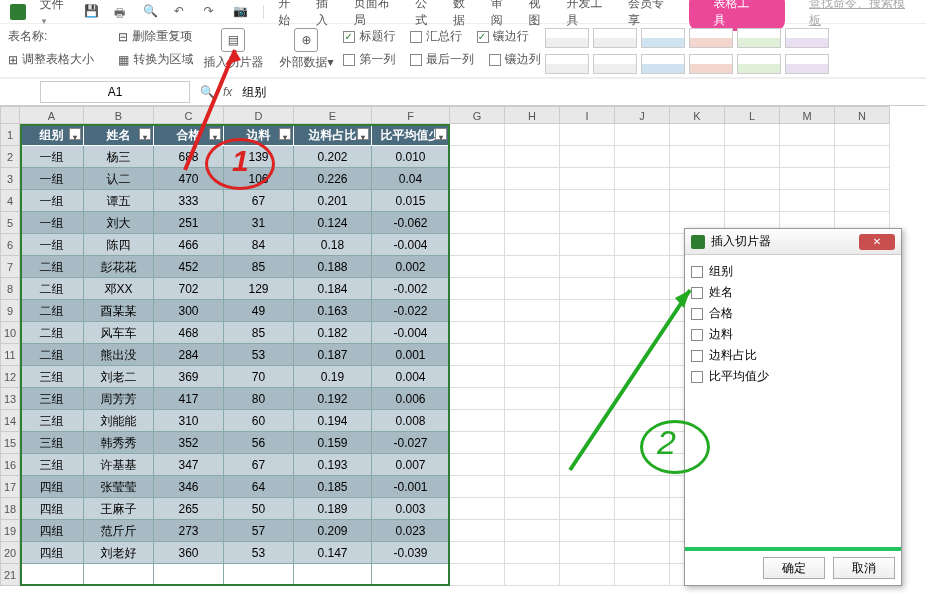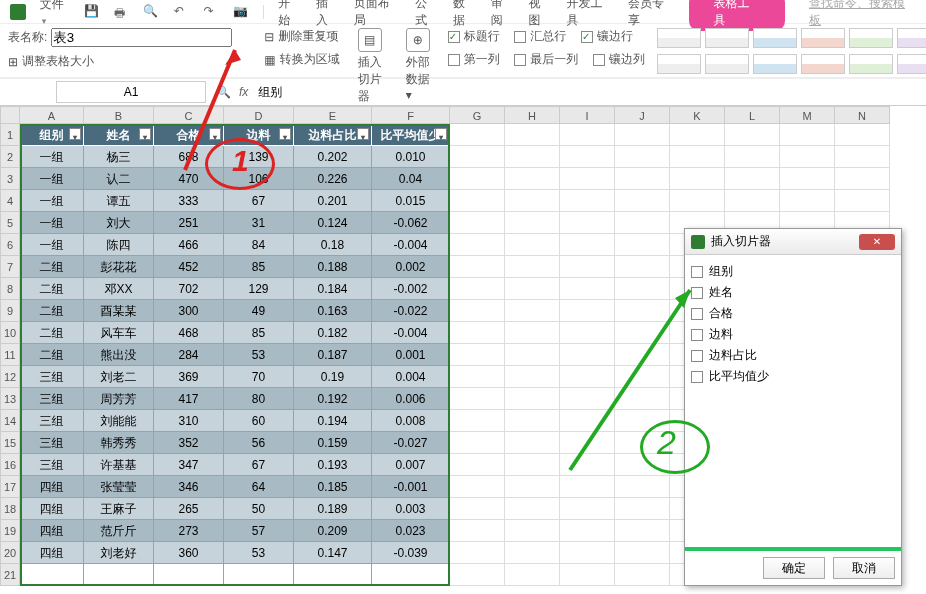--- a/index.html
+++ b/index.html
@@ -9,37 +9,37 @@
 .menubar { height: 24px; display: flex; align-items: center; gap: 14px; padding: 2px 10px; border-bottom: 1px solid #eee; color: #555; }
 .menubar .wps-icon { width: 16px; height: 16px; background: #2e7d32; border-radius: 2px; }
 .menubar .item { cursor: default; }
 .menubar .dropdown::after { content: "▾"; font-size: 9px; margin-left: 2px; color: #888; }
 .menubar .icon { width: 16px; height: 16px; display: inline-block; color: #666; }
 .menubar .sep { width: 1px; height: 14px; background: #ddd; }
 .tab-tool { background: #ec4899; color: #fff; padding: 2px 24px; border-radius: 10px; }
 .search-hint { color: #aaa; margin-left: 10px; text-decoration: underline; }
 
 
-.ribbon { height: 54px; display: flex; align-items: flex-start; padding: 4px 8px; gap: 12px; border-bottom: 1px solid #eee; color: #555; position: relative; }
+.ribbon { height: 54px; display: flex; align-items: flex-start; padding: 4px 8px; gap: 4px; border-bottom: 1px solid #eee; color: #555; position: relative; }
 .ribbon-col { display: flex; flex-direction: column; gap: 6px; }
 .ribbon-item { display: flex; align-items: center; gap: 4px; white-space: nowrap; }
 .ribbon .big { display: flex; flex-direction: column; align-items: center; gap: 2px; padding: 0 6px; }
 .ribbon .big .ic { width: 24px; height: 24px; border: 1px solid #999; border-radius: 3px; display: flex; align-items: center; justify-content: center; }
 .chk { width: 12px; height: 12px; border: 1px solid #888; display: inline-block; }
 .chk.on::after { content: "✓"; font-size: 10px; color: #2e7d32; position: relative; top: -3px; left: 0; }
 .styles { display: flex; gap: 4px; }
 .style-sw { width: 44px; height: 20px; border: 1px solid #ccc; display: flex; flex-direction: column; }
 .style-sw div { flex: 1; }
 .style-sw .a { background: #fff; }
 .style-sw .b { background: #eee; }
 .style-sw.c1 .b { background: #d0e3f0; } .style-sw.c2 .b { background: #f3d7cf; } .style-sw.c3 .b { background: #e0efd7; } .style-sw.c4 .b { background: #e8dff0; }
 
 
 .formula-bar { height: 28px; display: flex; align-items: center; border-top: 1px solid #eee; border-bottom: 1px solid #ccc; }
-.namebox { width: 150px; height: 22px; border: 1px solid #ccc; margin-left: 56px; display: flex; align-items: center; justify-content: center; font-size: 12px; }
+.namebox { width: 150px; height: 22px; border: 1px solid #ccc; margin-left: 40px; display: flex; align-items: center; justify-content: center; font-size: 12px; }
 .fx { margin: 0 10px; color: #666; display: flex; align-items: center; gap: 8px; }
 .fval { font-size: 12px; }
 
 
 .grid { position: relative; }
 .colheads { display: flex; margin-left: 20px; }
 .colheads .ch { text-align: center; font-size: 11px; color: #555; background: #e8e8e8; border: 1px solid #ccc; border-left: none; height: 18px; line-height: 18px; }
 .colheads .ch:first-child { border-left: 1px solid #ccc; }
 .colheads .corner { width: 20px; position: absolute; left: 0; background: #e8e8e8; border: 1px solid #ccc; height: 18px; }
 .rows { }
@@ -99,21 +99,20 @@
   <span class="item">开发工具</span>
   <span class="item">会员专享</span>
   <span class="tab-tool">表格工具</span>
   <span class="search-hint">查找命令、搜索模板</span>
 </div>
 
 <div class="ribbon">
   <div class="ribbon-col">
     <div class="ribbon-item">
       <span>表名称:</span>
-      <input value="表3" style="">
     </div>
     <div class="ribbon-item">
       <span>⊞</span>
         <span>调整表格大小</span>
     </div>
   </div>
   <div class="ribbon-col" style="margin-left:20px;">
     <div class="ribbon-item">
         <span>⊟</span>
         <span>删除重复项</span>

